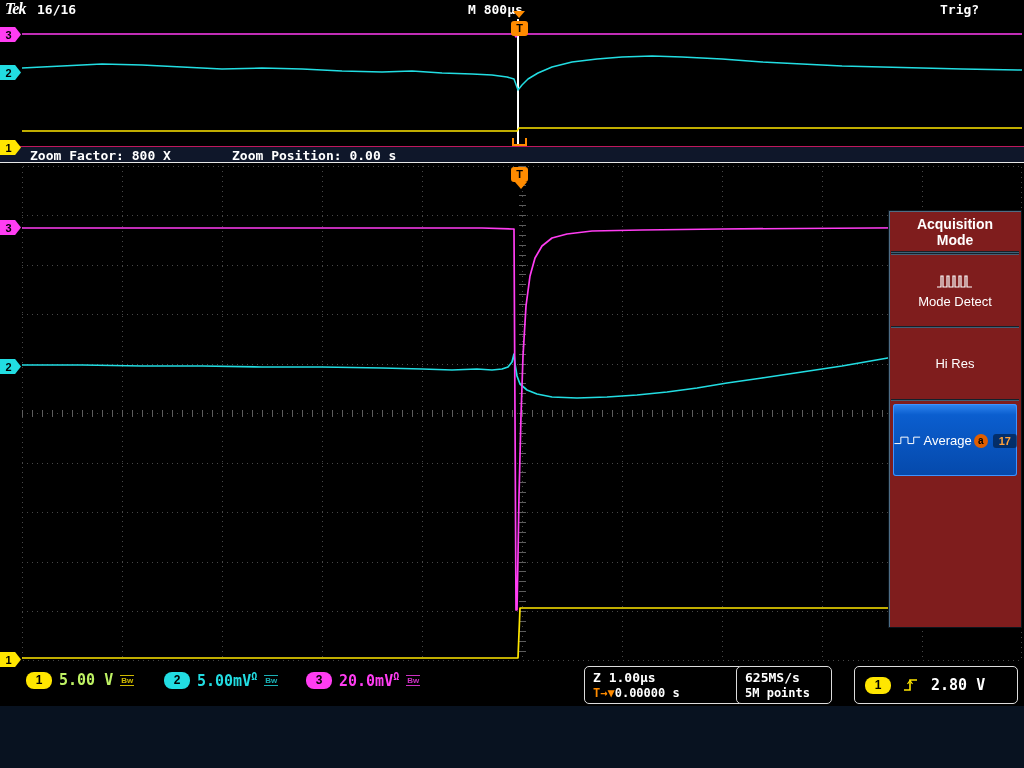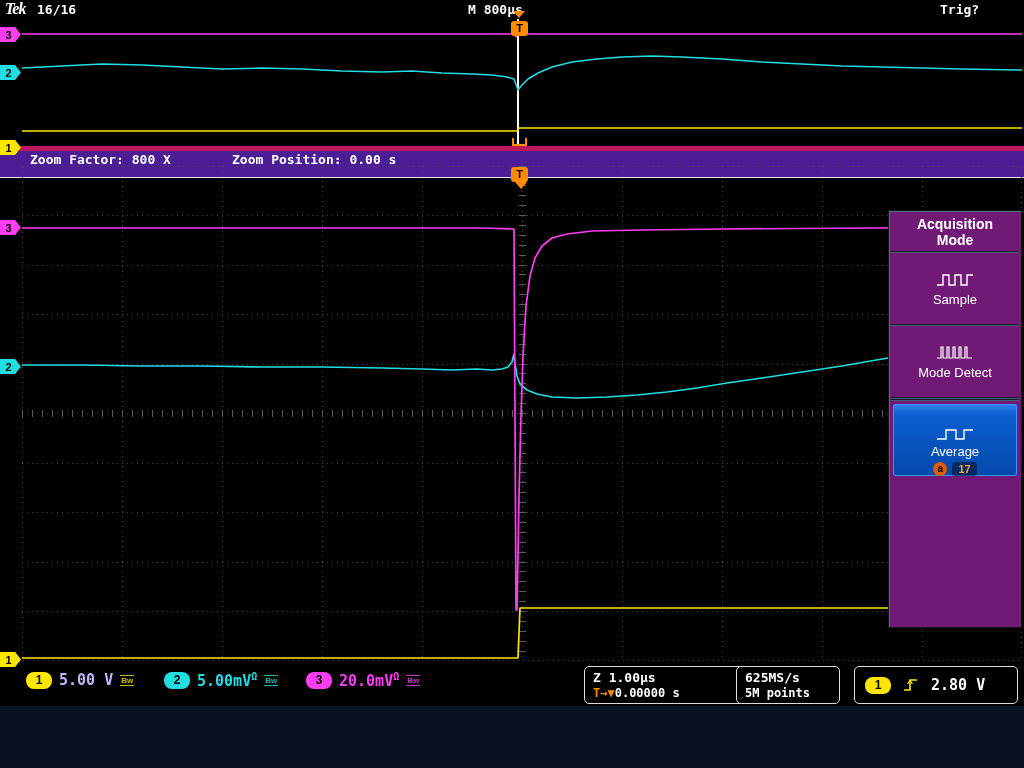--- a/index.html
+++ b/index.html
@@ -12,56 +12,56 @@
   #tek-logo{position:absolute;left:5px;top:0;font:italic 900 16px "Liberation Serif",serif;letter-spacing:-1px}
   #acq-count{position:absolute;left:37px;top:2px;font:bold 13px "DejaVu Sans Mono",monospace}
   #timebase{position:absolute;left:468px;top:2px;font:bold 13px "DejaVu Sans Mono",monospace}
   #trigstat{position:absolute;left:940px;top:2px;font:bold 13px "DejaVu Sans Mono",monospace}
 
   
   #overview{position:absolute;left:0;top:19px;width:1024px;height:127px}
   #ov-svg{position:absolute;left:22px;top:0}
 
   
-  #zoombar{position:absolute;left:0;top:146px;width:1024px;height:32px;background:#4c1d95;
-    border-top:5px solid #be185d;border-bottom:1px solid #e8e8e8}
+  #zoombar{position:absolute;left:0;top:146px;width:1024px;height:17px;background:#0f172a;
+    border-top:1px solid #be185d;border-bottom:1px solid #e8e8e8}
   #zoom-factor{position:absolute;left:30px;top:1px;font:bold 13px "DejaVu Sans Mono",monospace}
   #zoom-pos{position:absolute;left:232px;top:1px;font:bold 13px "DejaVu Sans Mono",monospace}
 
   
   #mainarea{position:absolute;left:0;top:163px;width:1024px;height:500px}
   #main-svg{position:absolute;left:22px;top:3px}
 
   
   .chmark{position:absolute;left:0;width:21px;height:15px;color:#000;
     font:bold 11px "Liberation Sans",sans-serif;display:flex;align-items:center;justify-content:center;
     padding-right:4px;clip-path:polygon(0 0,72% 0,100% 50%,72% 100%,0 100%);z-index:3;cursor:pointer}
 
   
   .tmark{position:absolute;width:17px;height:15px;background:#ff8b00;color:#000;border-radius:3px;
     font:bold 11px "Liberation Sans",sans-serif;text-align:center;line-height:15px;z-index:4;cursor:pointer}
   .tri-down{position:absolute;width:0;height:0;border-left:6px solid transparent;
     border-right:6px solid transparent;border-top:7px solid #ff8b00;z-index:4}
   .zoombracket{position:absolute;width:15px;height:8px;border:2px solid #ff8b00;border-top:none;z-index:4}
 
   
-  #sidepanel{position:absolute;left:888px;top:210px;width:134px;height:418px;background:#701a75;
+  #sidepanel{position:absolute;left:888px;top:210px;width:134px;height:418px;background:#7f1d1d;
     border:1px solid #0b151d;box-shadow:inset 1px 1px 0 #4e6d84;z-index:6;
     font-family:"Liberation Sans",sans-serif}
   #sp-title{padding:5px 2px 3px;text-align:center;font:bold 14px "Liberation Sans",sans-serif;line-height:16px}
   .sp-item{height:71px;display:flex;flex-direction:column;align-items:center;justify-content:center;
     gap:3px;cursor:pointer}
   .sp-div{height:2px;border-top:1px solid #14212b;border-bottom:1px solid #436076;margin:0 2px}
   .sp-label{font:13px "Liberation Sans",sans-serif;color:#fff}
   .sp-icon{display:block}
   .inf-badge{background:#0d74dc;color:#fff;border-radius:7px;min-width:26px;height:13px;
     font:bold 11px "Liberation Sans",sans-serif;text-align:center;line-height:13px}
   #avg-btn{margin:3px 4px 0;height:72px;border-radius:3px;cursor:pointer;
     background:linear-gradient(#2f86f0 0%,#0b5ecf 15%,#0549ab 100%);
-    box-shadow:inset 0 0 0 1px #3f93ff;display:flex;flex-direction:column;align-items:center;
+    box-shadow:inset 0 0 0 1px #3f93ff;display:flex;flex-direction:row;align-items:center;
     justify-content:flex-end;gap:2px}
   #avg-row{display:flex;align-items:center;gap:5px;margin-top:1px}
   #avg-a{width:14px;height:14px;border-radius:50%;background:#e05e00;color:#000;
     font:bold 10px "Liberation Sans",sans-serif;text-align:center;line-height:14px}
   #avg-count{background:rgba(0,15,35,.55);color:#ffa23a;border-radius:3px;padding:0 6px;
     font:bold 11px "Liberation Sans",sans-serif;line-height:14px}
 
   
   #readouts{position:absolute;left:0;top:664px;width:1024px;height:42px}
   .rgroup{position:absolute;top:7px;display:flex;align-items:center;gap:7px}
@@ -306,74 +306,71 @@
     <div class="tri-down" style="left:515px;top:19px"></div>
   </div>
 
   <div id="sidepanel">
     <div id="sp-title">
       <div>Acquisition</div>
       <div>Mode</div>
     </div>
     <div class="sp-div"></div>
 
-    <div class="sp-item">
-      <svg class="sp-icon" width="40" height="18" viewBox="0 0 40 18">
-        <polyline points="2,14 8,14 8,4 14,4 14,14 20,14 20,4 26,4 26,14 32,14 32,4 38,4" fill="none" stroke="#fff" stroke-width="1.4"></polyline>
-      </svg>
-      <span class="sp-label">Sample</span>
-    </div>
     <div class="sp-div"></div>
 
     <div class="sp-item">
       <svg class="sp-icon" width="40" height="18" viewBox="0 0 40 18">
         <polyline points="2,14 6,14 6,3 8,3 8,14 12,14 12,3 14,3 14,14 18,14 18,3 20,3 20,14 24,14 24,3 26,3 26,14 30,14 30,3 32,3 32,14 37,14" fill="none" stroke="#fff" stroke-width="1.2"></polyline>
       </svg>
       <span class="sp-label">Mode Detect</span>
     </div>
     <div class="sp-div"></div>
 
+    <div class="sp-item">
+      <span class="sp-label">Hi Res</span>
+    </div>
     <div class="sp-div"></div>
 
 
     <div id="avg-btn">
       <svg class="sp-icon" width="40" height="16" viewBox="0 0 40 16">
         <polyline points="2,13 11,13 11,4 21,4 21,13 29,13 29,4 38,4" fill="none" stroke="#fff" stroke-width="1.4"></polyline>
       </svg>
       <span class="sp-label">Average</span>
       <div id="avg-row">
         <span id="avg-a">a</span>
         <span id="avg-count">17</span>
       </div>
     </div>
   </div>
 
   <div id="readouts">
     <div class="rgroup" style="left:26px">
       <span class="chbadge" style="background:#ffe600">1</span>
-      <span class="rval" style="color:#c4b5fd">5.00 V</span>
+      <span class="rval" style="color:#bef264">5.00 V</span>
       <span class="bw" style="color:#ffe600">Bw</span>
     </div>
     <div class="rgroup" style="left:164px">
       <span class="chbadge" style="background:#22dde2">2</span>
       <span class="rval" style="color:#22dde2"><span>5.00mV</span><span class="ohm">Ω</span></span>
       <span class="bw" style="color:#22dde2">Bw</span>
     </div>
     <div class="rgroup" style="left:306px">
       <span class="chbadge" style="background:#ff3df2">3</span>
       <span class="rval" style="color:#ff3df2"><span>20.0mV</span><span class="ohm">Ω</span></span>
       <span class="bw" style="color:#ff3df2">Bw</span>
     </div>
 
     <div class="rbox" style="left:584px;width:164px">
       <div class="l1">Z 1.00µs</div>
       <div class="l2"><span class="orange">T→▼</span><span>0.00000 s</span></div>
     </div>
 
-    <div class="rbox" style="left:736px;width:104px">
+    <div class="rbox" style="left:736px;width:96px">
       <div class="l1">625MS/s</div>
       <div class="l2">5M points</div>
     </div>
 
     <div class="rbox" style="left:854px;width:164px;display:flex;align-items:center;gap:12px;padding:0 10px">
       <span class="chbadge" style="background:#ffe600">1</span>
       <svg width="16" height="16" viewBox="0 0 16 16">
         <polyline points="1,13 7,13 7,3 14,3" fill="none" stroke="#ffe600" stroke-width="1.6"></polyline>
         <polyline points="4.5,7 7,3.5 9.5,7" fill="none" stroke="#ffe600" stroke-width="1.2"></polyline>
       </svg>

